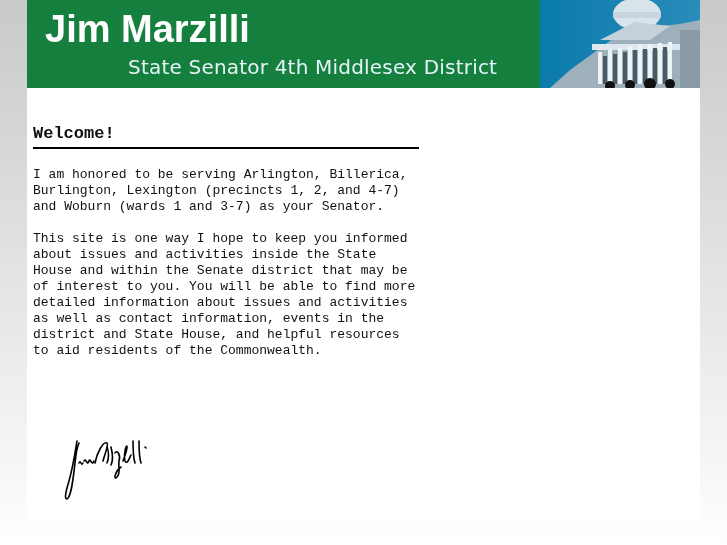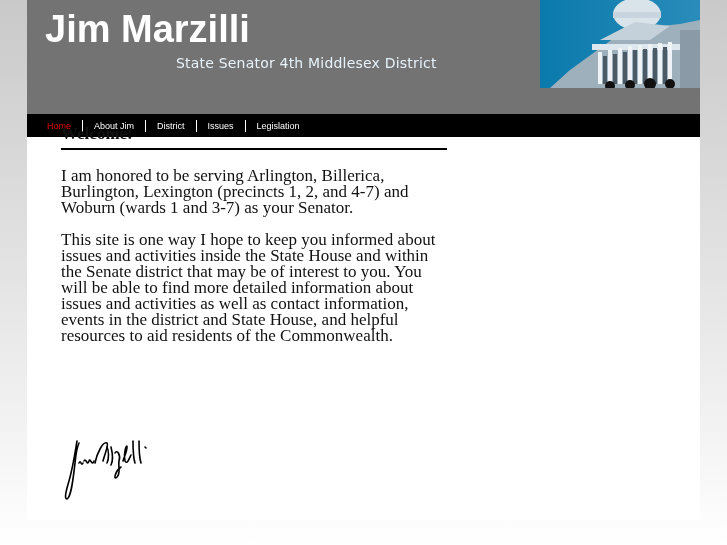--- a/index.html
+++ b/index.html
@@ -7,48 +7,48 @@
     width: 727px; height: 545px; overflow: hidden;
     background: linear-gradient(to bottom, #c9c9c9 0%, #dedede 40%, #f6f6f6 85%, #ffffff 100%);
     position: relative;
     font-family: "Liberation Serif", serif;
   }
   .page {
     position: absolute; left: 27px; top: 0; width: 673px; height: 520px;
     background: #ffffff;
   }
   .header {
-    position: relative; height: 114px; background: #737373; overflow: hidden;
+    position: relative; height: 88px; background: #15803d; overflow: hidden;
   }
   .site-title {
     position: absolute; left: 18px; top: 10px;
     font-family: "Liberation Sans", sans-serif; font-weight: bold;
     font-size: 38px; color: #ffffff; letter-spacing: 0px; line-height: 1;
   }
   .site-subtitle {
     position: absolute; left: 101px; top: 55px;
-    font-family: "DejaVu Sans", sans-serif; font-size: 14px;
-    color: #e6f3fa; letter-spacing: 0.2px; margin-left: 48px;
+    font-family: "DejaVu Sans", sans-serif; font-size: 20px;
+    color: #e6f3fa; letter-spacing: 0.2px;
   }
   .statehouse { position: absolute; right: 0; top: 0; width: 160px; height: 88px; }
   .navbar {
     height: 23px; background: #000000; display: flex; align-items: center;
     padding-left: 20px;
     font-family: "Liberation Sans", sans-serif; font-size: 9px;
   }
   .nav-item { color: #ffffff; text-decoration: none; padding: 0 11px; line-height: 12px; cursor: pointer; }
   .nav-item:first-child { padding-left: 0; }
   .nav-item.active { color: #e60000; }
   .nav-sep { width: 1px; height: 12px; background: #ffffff; }
-  .content { position: absolute; left: 34px; top: 124px; width: 386px; }
+  .content { position: absolute; left: 6px; top: 124px; width: 386px; font-family: Liberation Mono, monospace; }
   .welcome {
     margin: 0; font-size: 17px; font-weight: bold; color: #111;
     padding-bottom: 4px; border-bottom: 2px solid #000;
   }
-  .para { font-size: 17px; line-height: 16px; color: #111; margin: 16px 0 0 0; }
+  .para { font-size: 13px; line-height: 16px; color: #111; margin: 16px 0 0 0; }
   .para.first { margin-top: 18px; }
   .signature { position: absolute; left: 34px; top: 433px; width: 110px; height: 70px; }
 </style>
 </head>
 <body>
 
 <div class="page">
   <div class="header">
     <div class="site-title">Jim Marzilli</div>
     <div class="site-subtitle">State Senator 4th Middlesex District</div>
@@ -87,31 +87,20 @@
       <rect x="140" y="30" width="20" height="58" fill="#8a9aa6"></rect>
       <g fill="#111">
           <circle cx="70" cy="86" r="5"></circle>
           <circle cx="90" cy="85" r="5"></circle>
           <circle cx="110" cy="84" r="6"></circle>
           <circle cx="130" cy="84" r="5"></circle>
         </g>
     </svg>
   </div>
 
-  <nav class="navbar">
-    <a class="nav-item active">Home</a>
-    <span class="nav-sep"></span>
-    <a class="nav-item">About Jim</a>
-    <span class="nav-sep"></span>
-    <a class="nav-item">District</a>
-    <span class="nav-sep"></span>
-    <a class="nav-item">Issues</a>
-    <span class="nav-sep"></span>
-    <a class="nav-item">Legislation</a>
-  </nav>
 
   <div class="content">
     <h1 class="welcome">Welcome!</h1>
     <p class="para first">I am honored to be serving Arlington, Billerica, Burlington, Lexington (precincts 1, 2, and 4-7) and Woburn (wards 1 and 3-7) as your Senator.</p>
     <p class="para">This site is one way I hope to keep you informed about issues and activities inside the State House and within the Senate district that may be of interest to you. You will be able to find more detailed information about issues and activities as well as contact information, events in the district and State House, and helpful resources to aid residents of the Commonwealth.</p>
   </div>
 
   <svg class="signature" viewBox="0 0 110 70" fill="none" stroke="#000" stroke-width="1.6" stroke-linecap="round" stroke-linejoin="round">
     <path d="M16 8 C14 20 12 34 8 48 C5 58 3 66 6 66 C10 64 12 48 14 30 C15 20 16 14 18 10"></path>
     <path d="M18 30 C20 26 20 34 22 30"></path>

